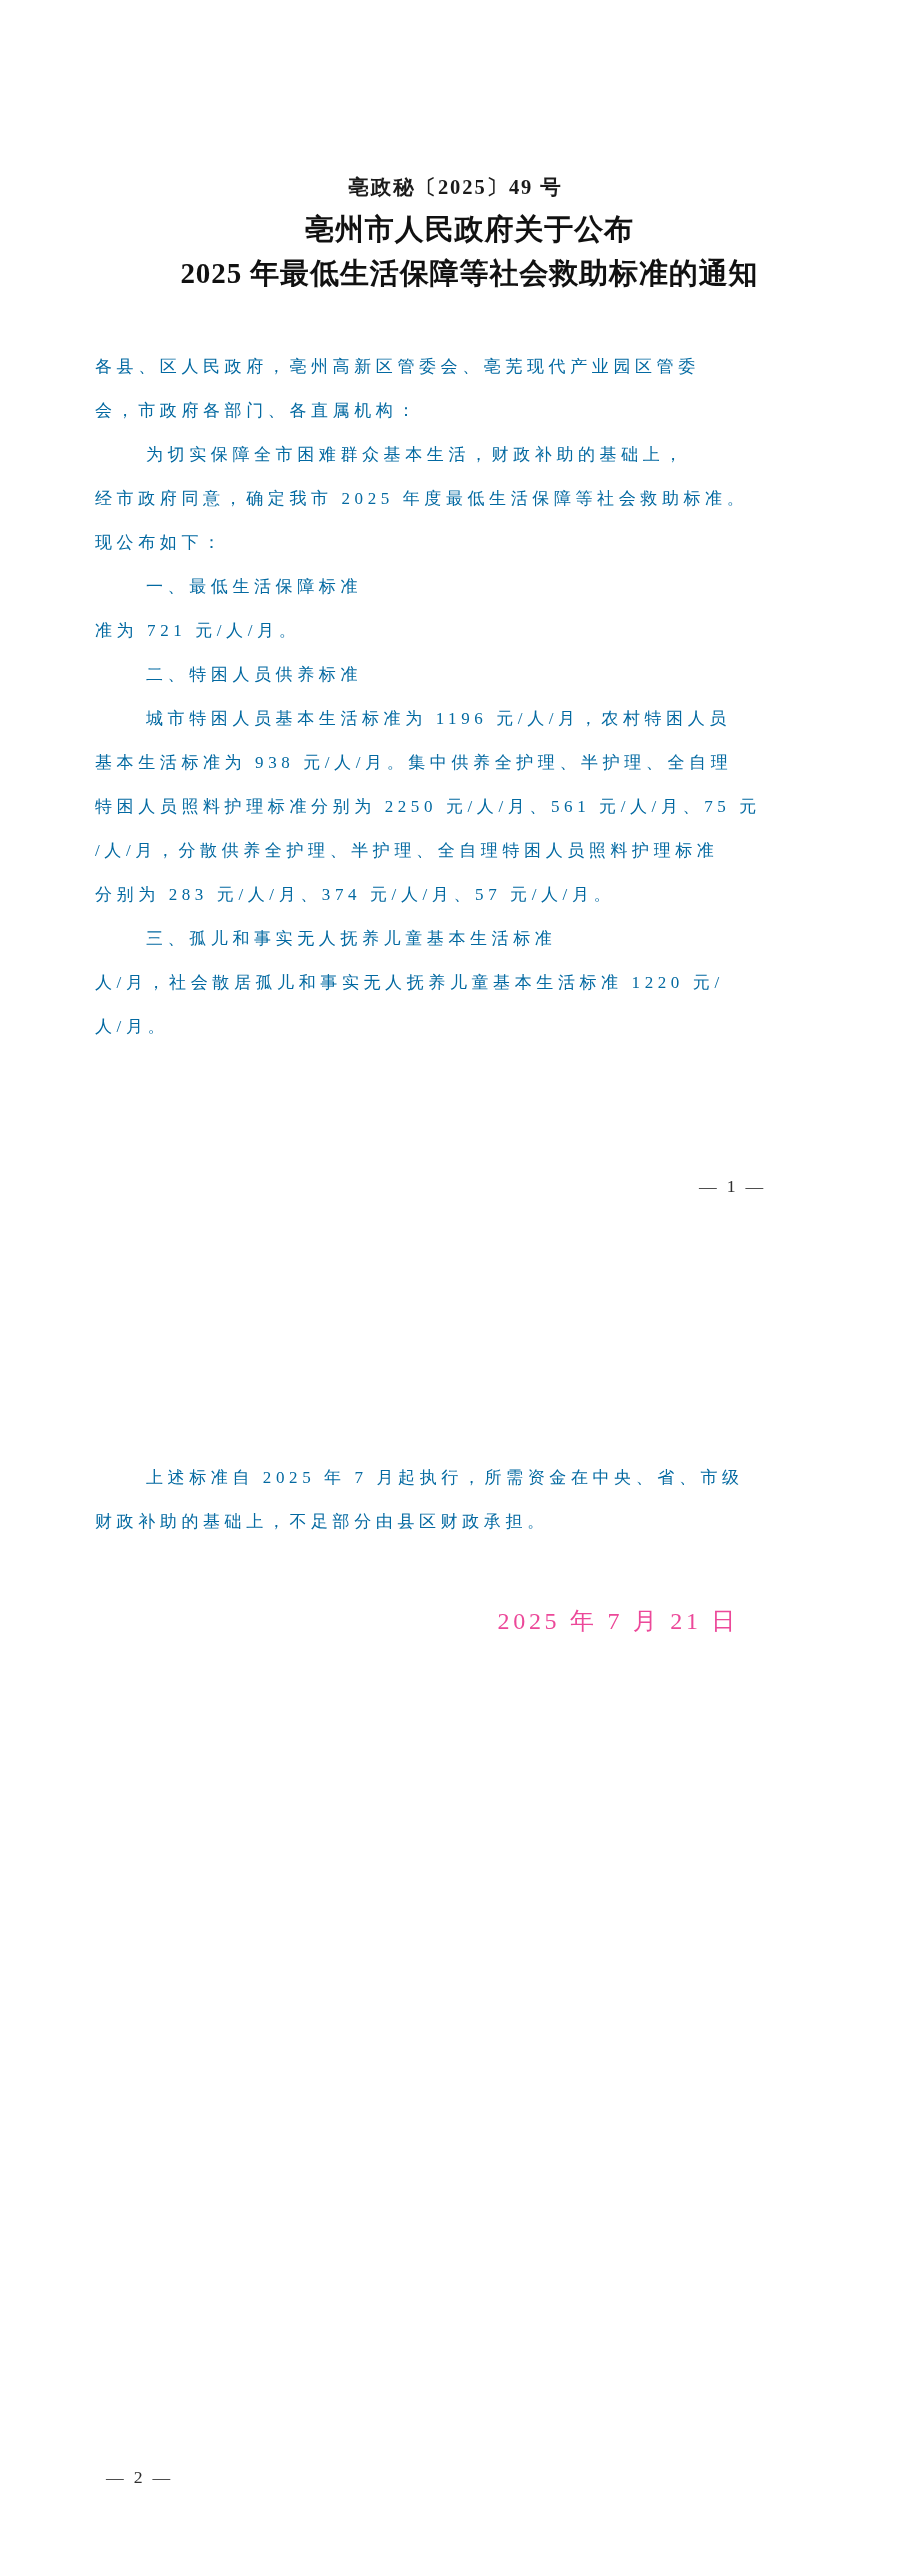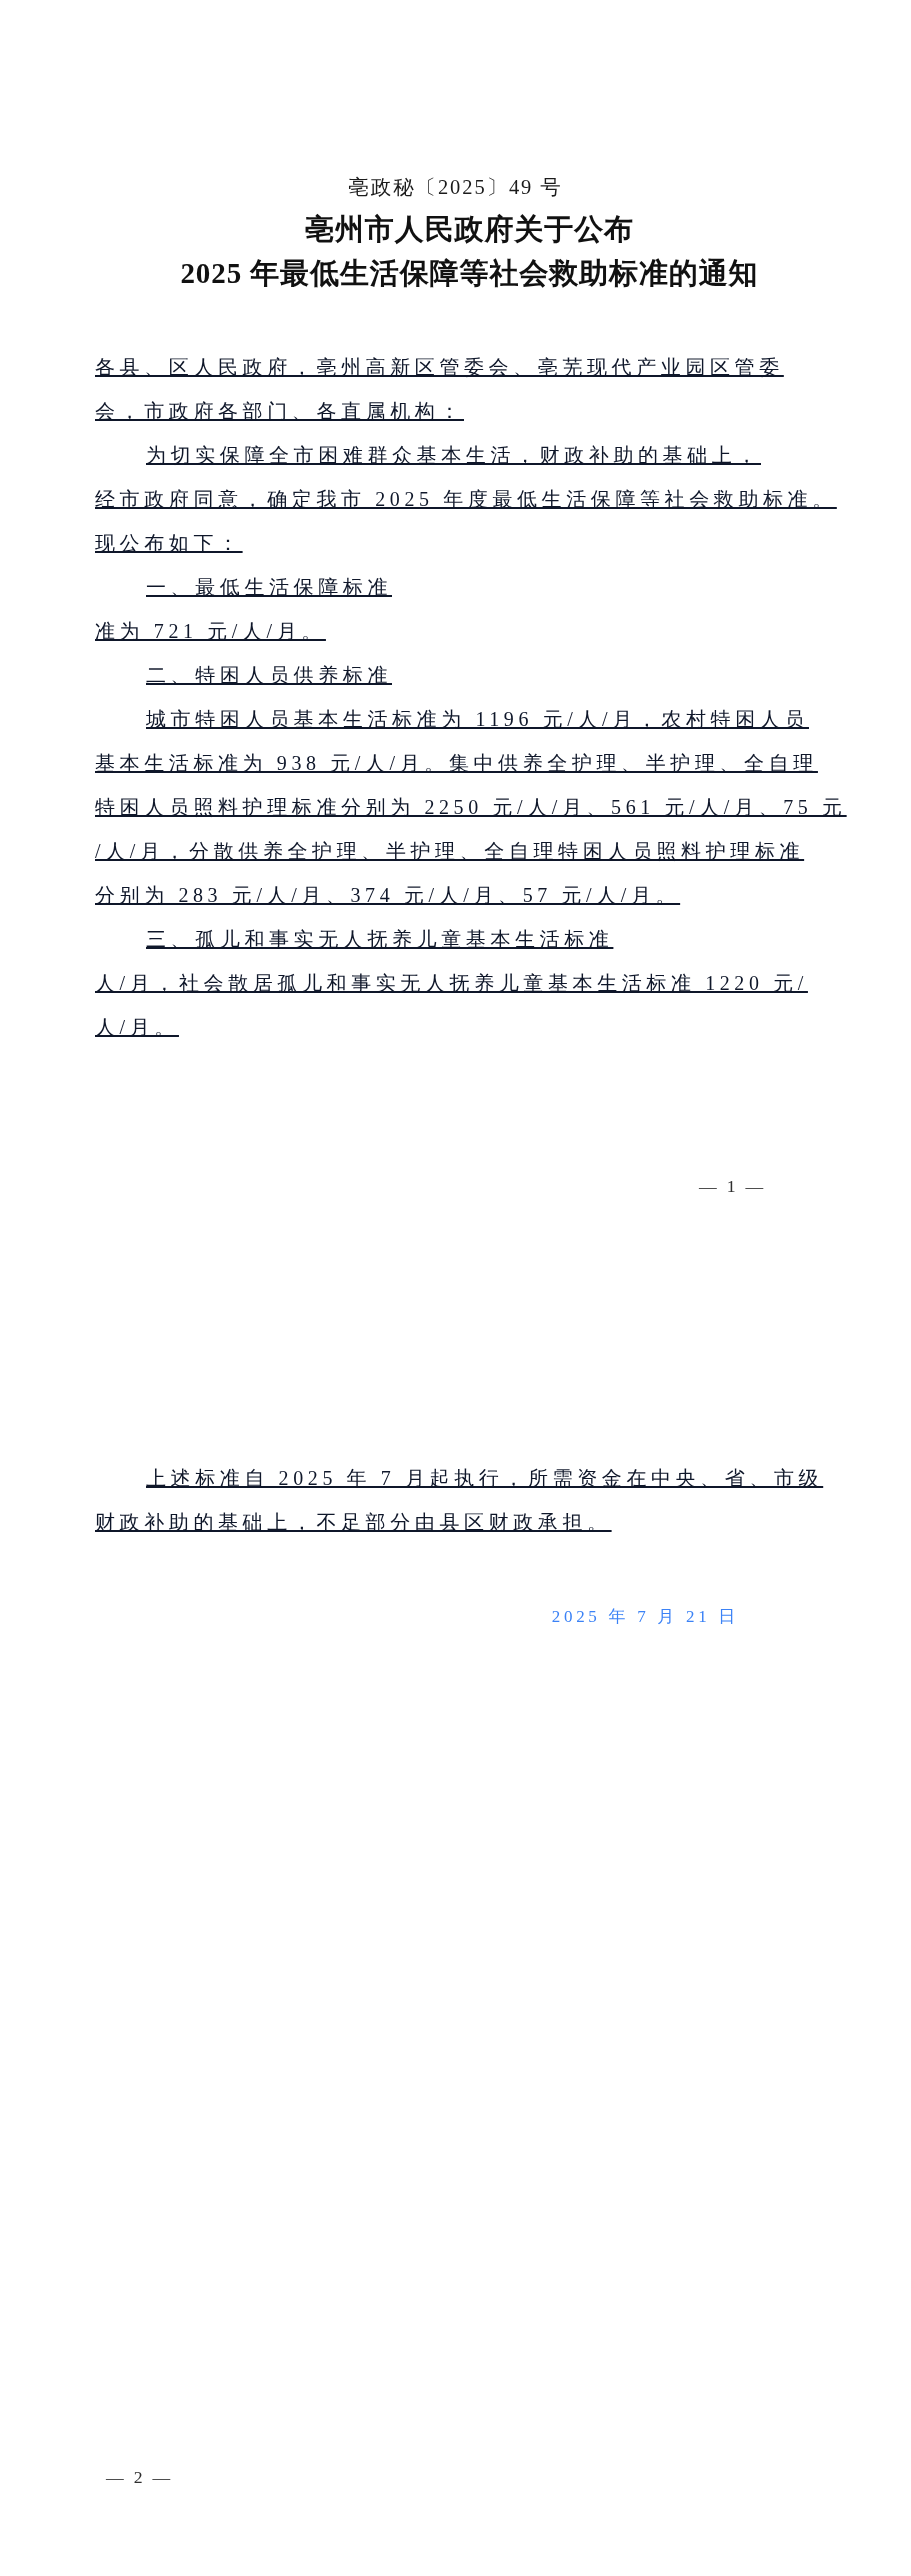--- a/index.html
+++ b/index.html
@@ -10,56 +10,55 @@
     background:#ffffff;
     color:#1b1b1b;
     font-family:"Liberation Serif", serif;
     overflow:hidden;
   }
   .doc-number {
     position:absolute;
     top:173px; left:0; width:100%;
     text-align:center;
     font-size:20.5px;
-    font-weight:normal;
+    font-weight:bold;
     letter-spacing:1.9px;
   }
   .title {
     position:absolute;
     left:0; width:100%;
     text-align:center;
     font-weight:bold;
     font-size:29px;
     letter-spacing:0.9px;
     color:#111;
     padding-left:14px;
   }
   .title-1 { top:210px; }
   .title-2 { top:254px; }
   .body-block {
     position:absolute;
     left:95px;
     width:727px;
-    font-size:20px;
+    font-size:17px;
     line-height:44px;
     letter-spacing:4.6px;
-    color:#0f172a;
-    text-decoration:underline;
+    color:#0369a1;
   }
   .body-block-1 { top:345px; }
   .body-block-2 { top:1456px; }
   .line { white-space:nowrap; }
   .line.indent { padding-left:51px; }
   .date-line {
     position:absolute;
     top:1605px;
     right:172px;
-    font-size:17px;
+    font-size:24px;
     letter-spacing:3.7px;
-    color:#3b82f6;
+    color:#ec4899;
   }
   .page-number {
     position:absolute;
     font-size:17.7px;
     letter-spacing:2.8px;
     color:#2e2e2e;
   }
   .page-number-1 { top:1176px; left:699px; }
   .page-number-2 { top:2467px; left:106px; }
 </style>

